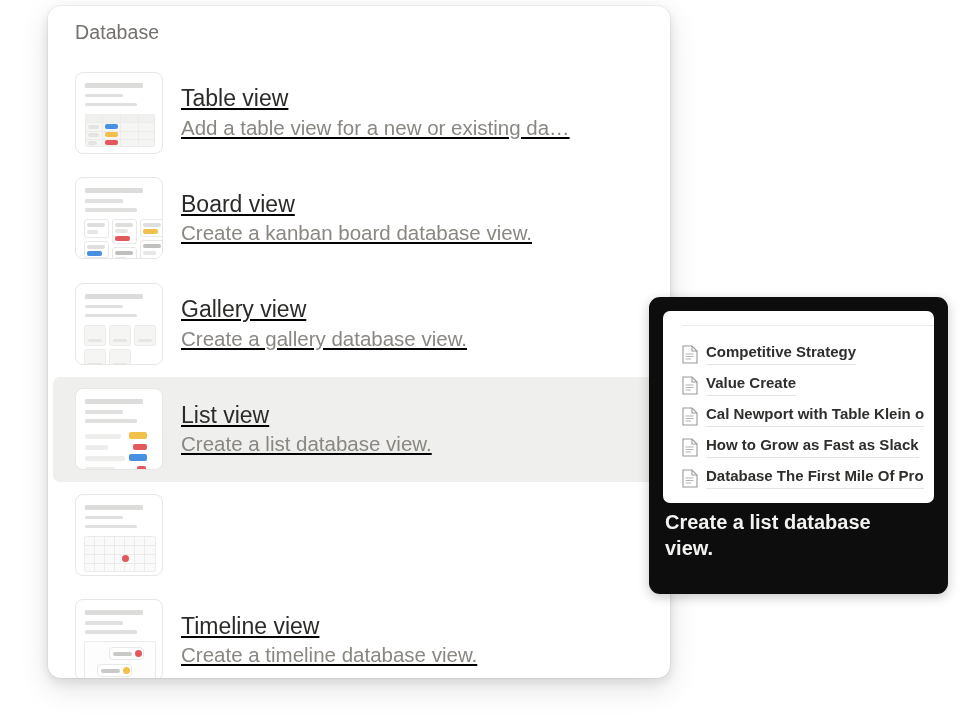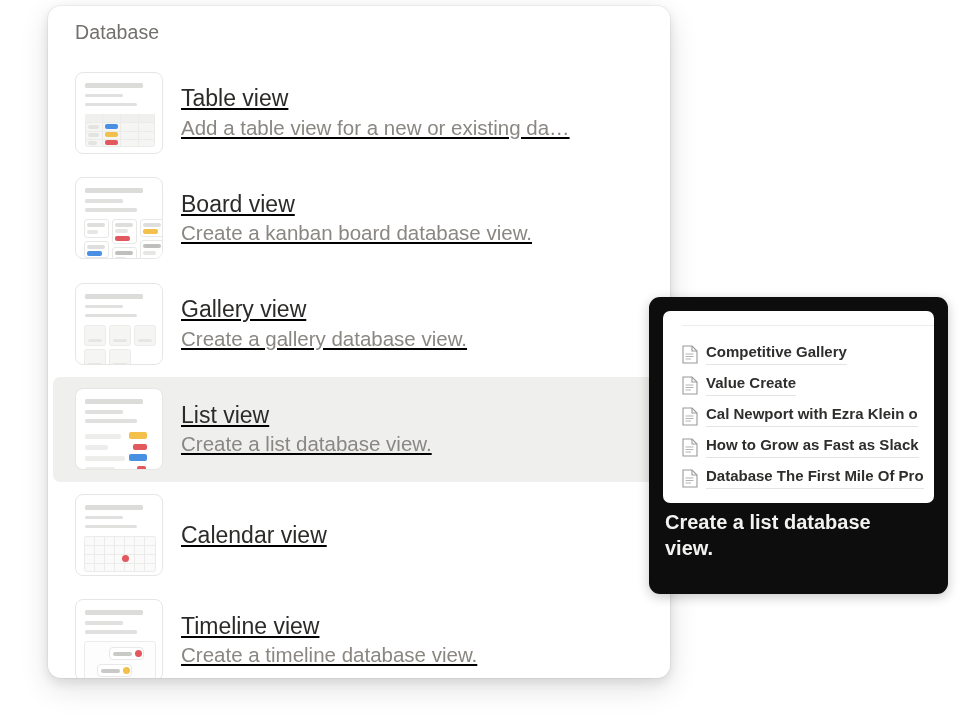--- a/index.html
+++ b/index.html
@@ -316,21 +316,20 @@
           <div class="tn-grid-cell" style="left:8px;  top:68px; width:72px; height:1px;"></div>
           <div class="tn-grid-cell" style="left:18px; top:41px; width:1px; height:36px;"></div>
           <div class="tn-grid-cell" style="left:28px; top:41px; width:1px; height:36px;"></div>
           <div class="tn-grid-cell" style="left:38px; top:41px; width:1px; height:36px;"></div>
           <div class="tn-grid-cell" style="left:48px; top:41px; width:1px; height:36px;"></div>
           <div class="tn-grid-cell" style="left:58px; top:41px; width:1px; height:36px;"></div>
           <div class="tn-grid-cell" style="left:68px; top:41px; width:1px; height:36px;"></div>
           <div class="tn-dot" style="left:46px; top:60px; width:7px; height:7px; background:#e2585c;"></div>
         </div>
         <div class="row-text">
-          <div class="row-title">Calendar view</div>
         </div>
       </div>
 
       <div class="menu-row">
         <div class="row-thumb">
           <div class="tn-line" style="left:9px;  top:10px; width:58px; height:5px; background:#dcdcda;"></div>
           <div class="tn-line" style="left:9px;  top:21px; width:38px; height:3.5px;"></div>
           <div class="tn-line" style="left:9px;  top:30px; width:52px; height:3.5px;"></div>
           <div class="tn-box" style="left:8px;  top:41px; width:72px; height:40px; background:#fdfdfd;"></div>
           <div class="tn-card" style="left:33px; top:47px; width:35px; height:13px; border-radius:4px;"></div>
@@ -357,21 +356,21 @@
       <div class="preview-row" style="top:28px;">
         <span class="preview-doc-icon">
           <svg width="16" height="19" viewBox="0 0 16 19">
             <path d="M1 1 H10 L15 6 V18 H1 Z" fill="#ffffff" stroke="#9a9a98" stroke-width="1.1"></path>
             <path d="M10 1 L10 6 L15 6" fill="none" stroke="#9a9a98" stroke-width="1.1"></path>
             <rect x="3.5" y="8.5" width="8" height="1" fill="#b4b4b2"></rect>
             <rect x="3.5" y="11" width="8" height="1" fill="#b4b4b2"></rect>
             <rect x="3.5" y="13.5" width="5.5" height="1" fill="#b4b4b2"></rect>
           </svg>
         </span>
-        <span class="preview-label">Competitive Gallery</span>
+        <span class="preview-label">Competitive Strategy</span>
       </div>
 
       <div class="preview-row" style="top:59px;">
         <span class="preview-doc-icon">
           <svg width="16" height="19" viewBox="0 0 16 19">
             <path d="M1 1 H10 L15 6 V18 H1 Z" fill="#ffffff" stroke="#9a9a98" stroke-width="1.1"></path>
             <path d="M10 1 L10 6 L15 6" fill="none" stroke="#9a9a98" stroke-width="1.1"></path>
             <rect x="3.5" y="8.5" width="8" height="1" fill="#b4b4b2"></rect>
             <rect x="3.5" y="11" width="8" height="1" fill="#b4b4b2"></rect>
             <rect x="3.5" y="13.5" width="5.5" height="1" fill="#b4b4b2"></rect>
@@ -383,21 +382,21 @@
       <div class="preview-row" style="top:90px;">
         <span class="preview-doc-icon">
           <svg width="16" height="19" viewBox="0 0 16 19">
             <path d="M1 1 H10 L15 6 V18 H1 Z" fill="#ffffff" stroke="#9a9a98" stroke-width="1.1"></path>
             <path d="M10 1 L10 6 L15 6" fill="none" stroke="#9a9a98" stroke-width="1.1"></path>
             <rect x="3.5" y="8.5" width="8" height="1" fill="#b4b4b2"></rect>
             <rect x="3.5" y="11" width="8" height="1" fill="#b4b4b2"></rect>
             <rect x="3.5" y="13.5" width="5.5" height="1" fill="#b4b4b2"></rect>
           </svg>
         </span>
-        <span class="preview-label">Cal Newport with Ezra Klein o</span>
+        <span class="preview-label">Cal Newport with Table Klein o</span>
       </div>
 
       <div class="preview-row" style="top:121px;">
         <span class="preview-doc-icon">
           <svg width="16" height="19" viewBox="0 0 16 19">
             <path d="M1 1 H10 L15 6 V18 H1 Z" fill="#ffffff" stroke="#9a9a98" stroke-width="1.1"></path>
             <path d="M10 1 L10 6 L15 6" fill="none" stroke="#9a9a98" stroke-width="1.1"></path>
             <rect x="3.5" y="8.5" width="8" height="1" fill="#b4b4b2"></rect>
             <rect x="3.5" y="11" width="8" height="1" fill="#b4b4b2"></rect>
             <rect x="3.5" y="13.5" width="5.5" height="1" fill="#b4b4b2"></rect>

